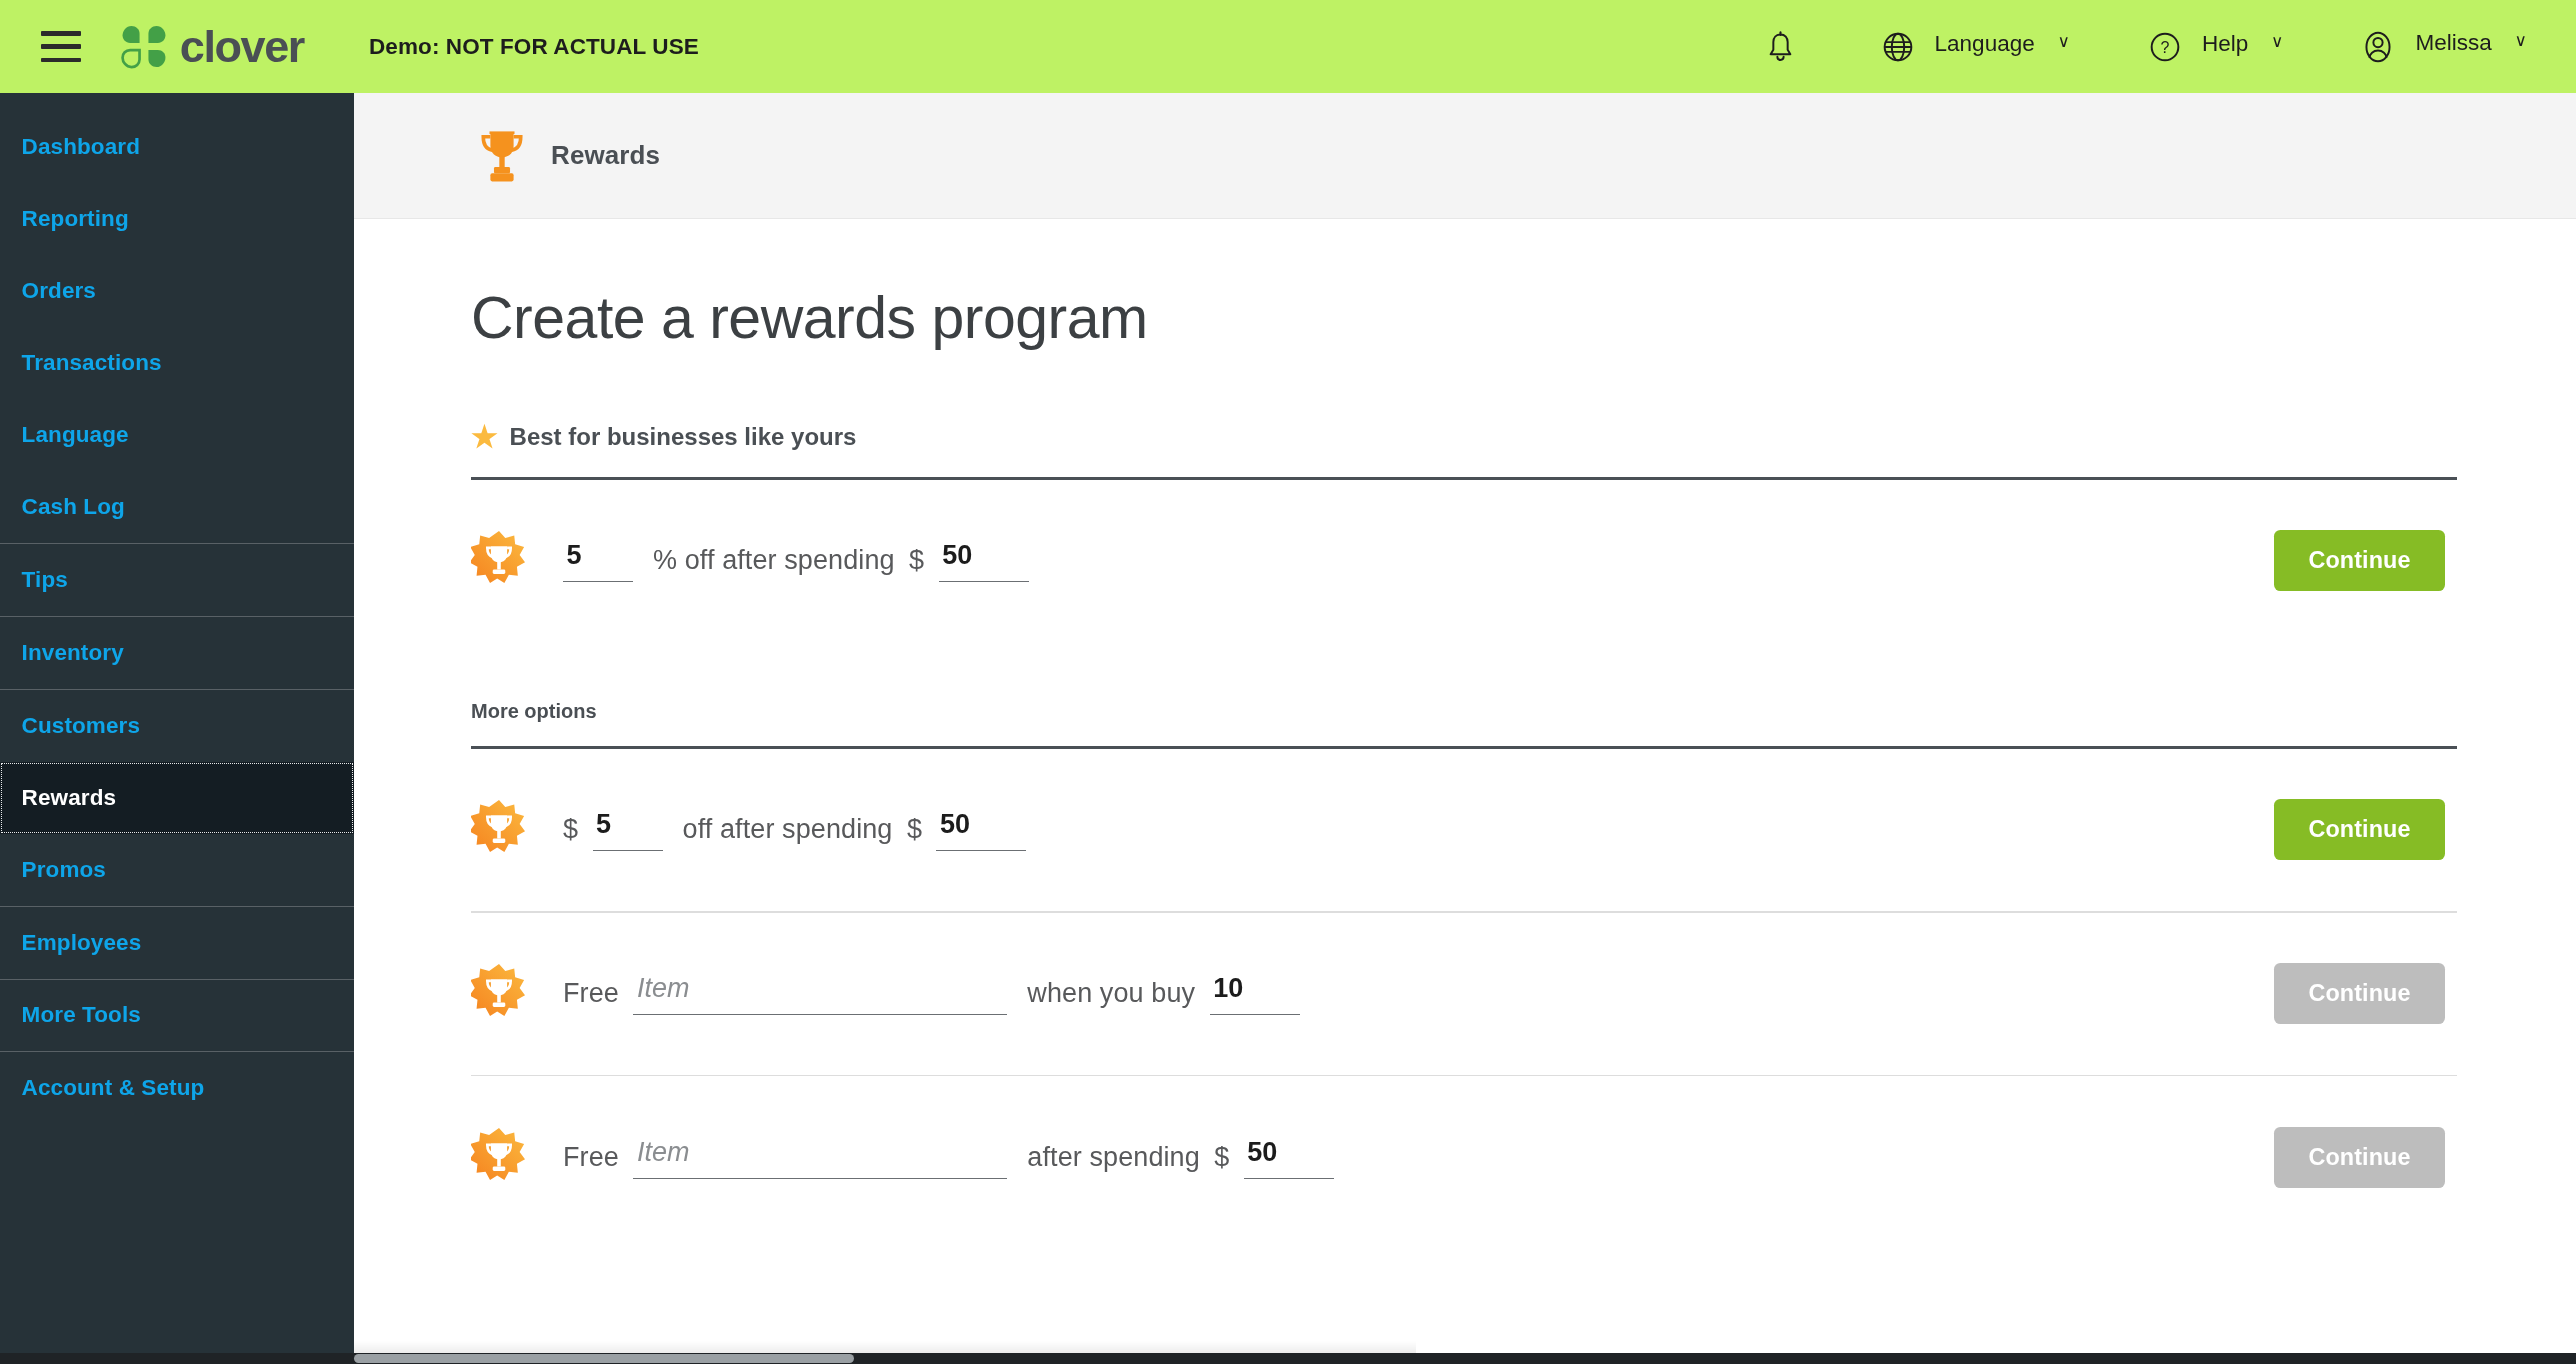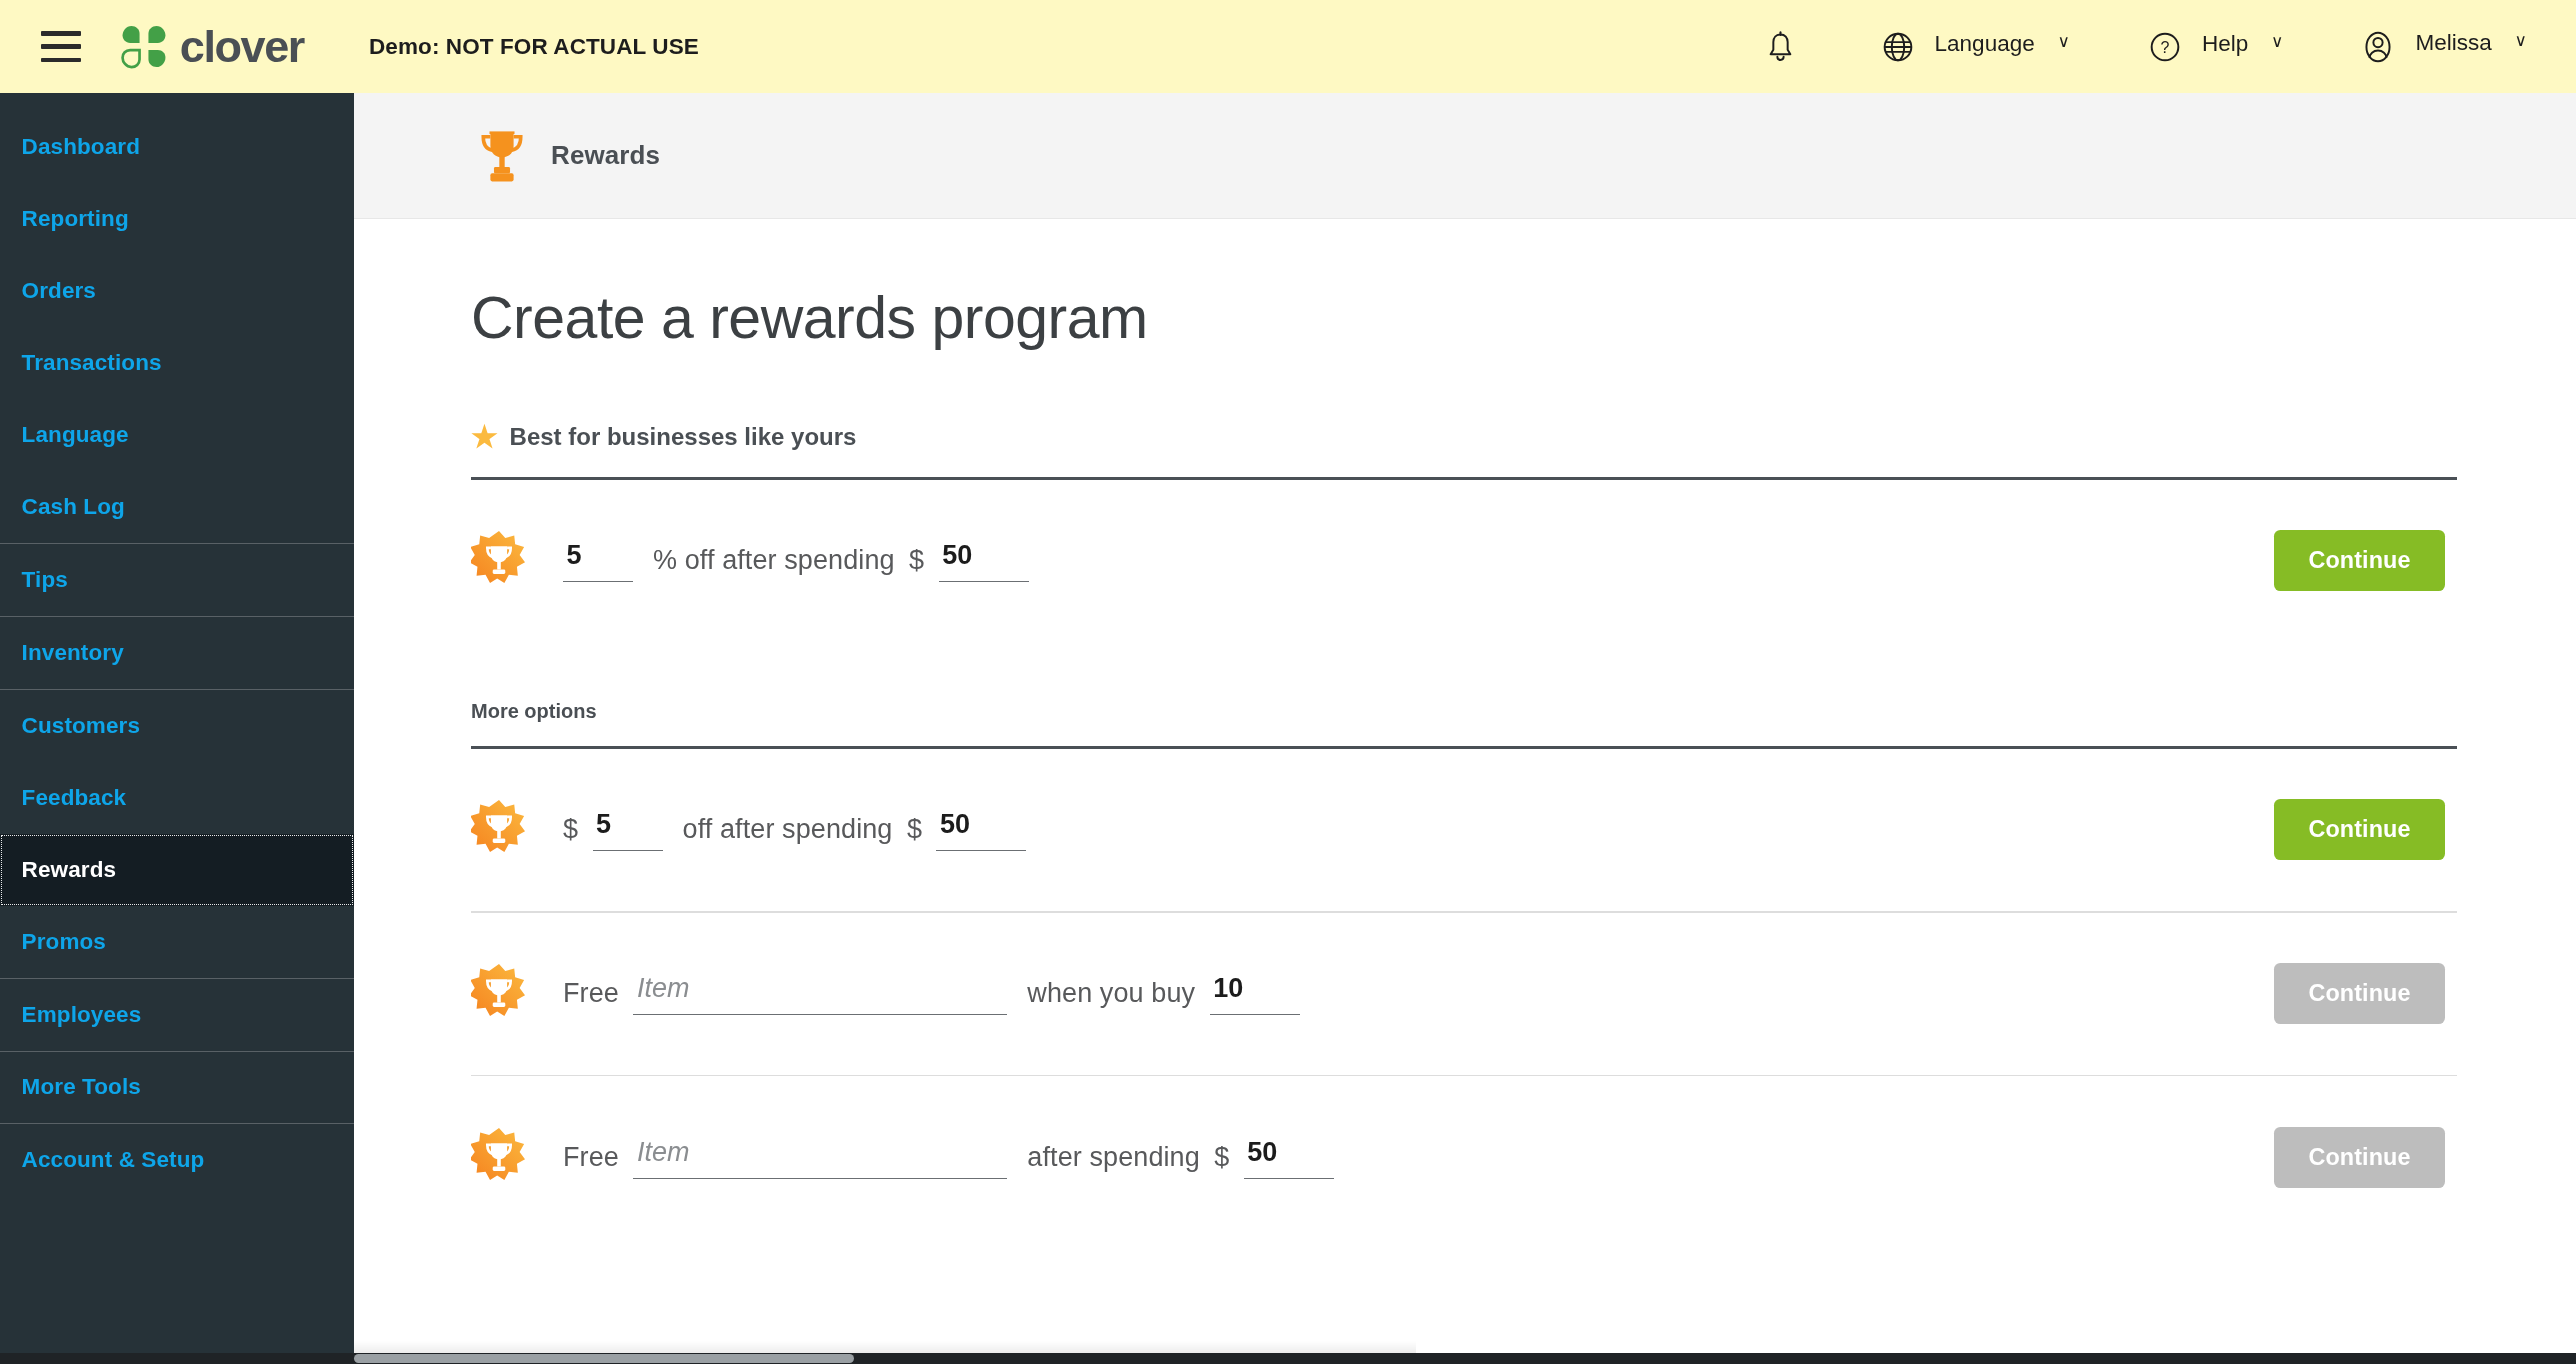--- a/index.html
+++ b/index.html
@@ -9,21 +9,21 @@
     overflow: hidden;
     background: #ffffff;
     font-family: "Liberation Sans", sans-serif;
     -webkit-font-smoothing: antialiased;
   }
 
   
   .topbar {
     position: absolute; top: 0; left: 0;
     width: 2576px; height: 93px;
-    background: #fef9c3;
+    background: #bef264;
     display: flex; align-items: center;
   }
   .hamburger {
     width: 40px; height: 31px;
     margin-left: 41px; margin-right: 38px;
     display: flex; flex-direction: column; justify-content: space-between;
     cursor: pointer;
   }
   .hamburger span { display:block; height: 4.5px; width: 100%; background: #2b2b2b; border-radius: 0.9px; }
 
@@ -279,23 +279,20 @@
     <div class="nav-item">
       <span>Tips</span>
     </div>
     <div class="nav-sep"></div>
     <div class="nav-item">
       <span>Inventory</span>
     </div>
     <div class="nav-sep"></div>
     <div class="nav-item">
       <span>Customers</span>
-    </div>
-    <div class="nav-item">
-      <span>Feedback</span>
     </div>
     <div class="nav-item active">
       <span>Rewards</span>
     </div>
     <div class="nav-item">
       <span>Promos</span>
     </div>
     <div class="nav-sep"></div>
     <div class="nav-item">
       <span>Employees</span>

